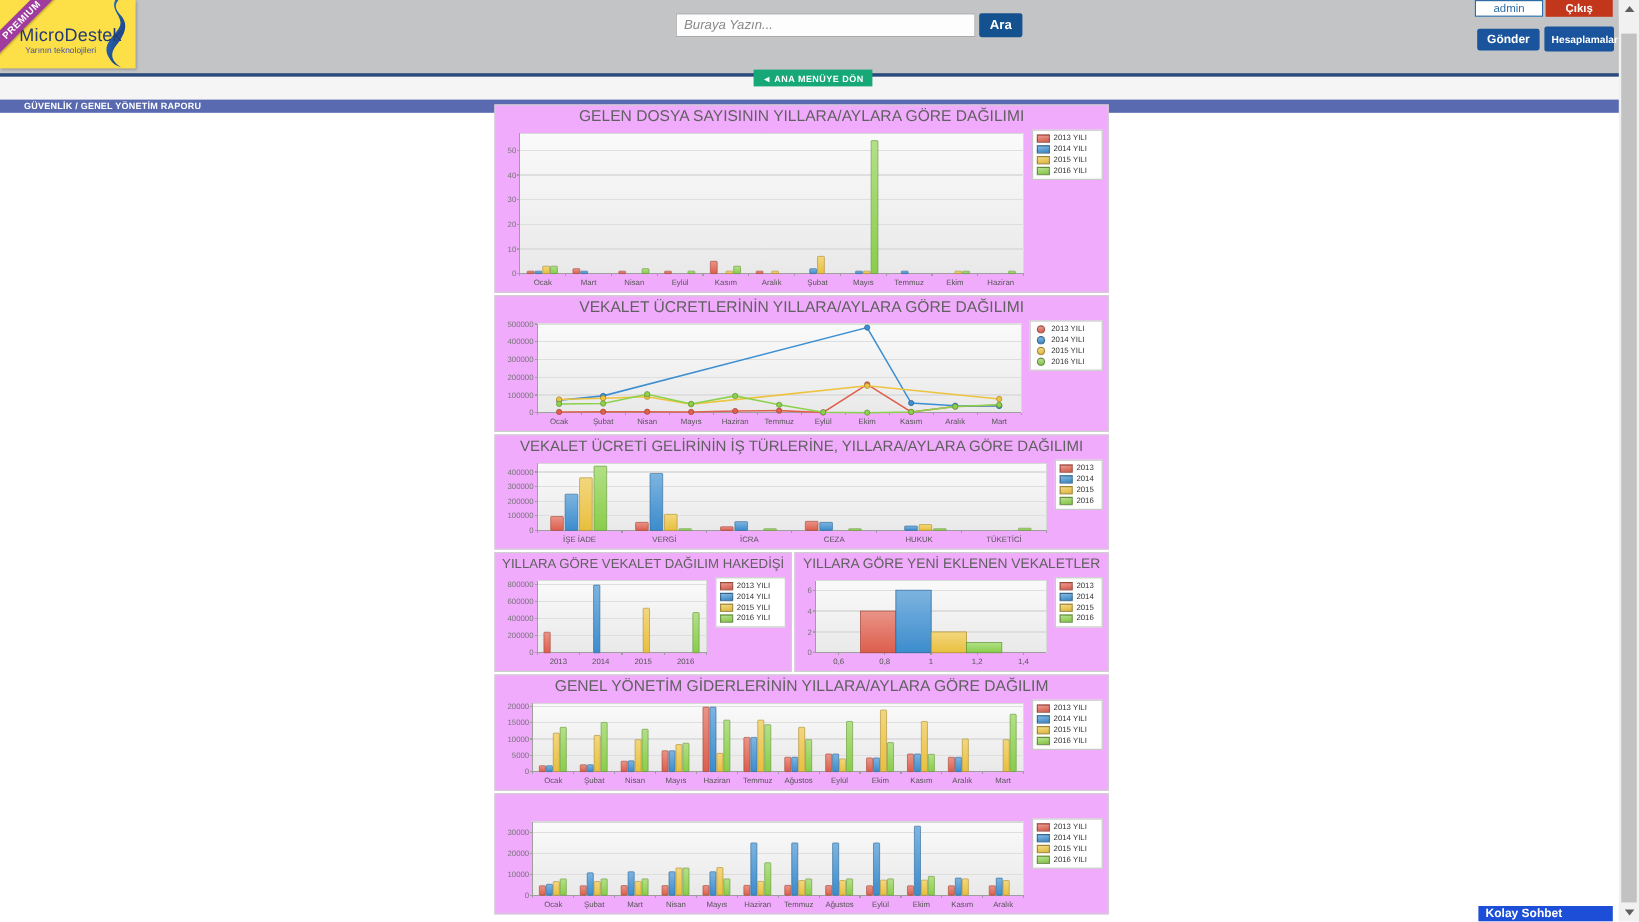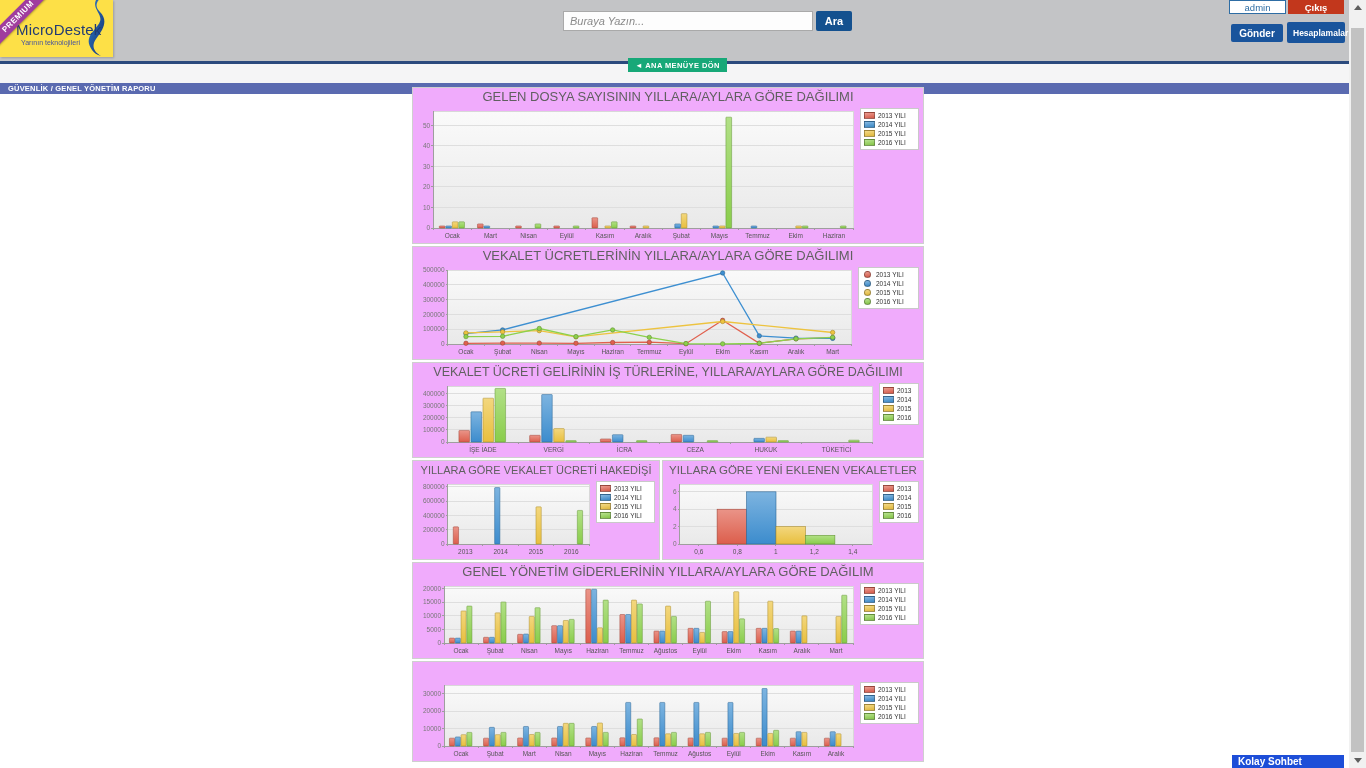--- a/index.html
+++ b/index.html
@@ -4,21 +4,21 @@
 <style>
   html,body{margin:0;padding:0;}
   body{width:1366px;height:768px;overflow:hidden;position:relative;background:#fff;
        font-family:"Liberation Sans",sans-serif;}
 
   
   .header{position:absolute;left:0;top:0;width:1366px;height:61px;background:#c3c4c6;
           border-bottom:3px solid #2b4a7d;}
   .subbar{position:absolute;left:0;top:64px;width:1366px;height:19px;background:#f5f5f6;}
   .breadcrumb{position:absolute;left:0;top:83px;width:1366px;height:11px;background:#5a6ab0;
-              color:#fff;font-size:7.5px;font-weight:bold;line-height:11px;padding-left:8px;
+              color:#fff;font-size:7.5px;font-weight:bold;line-height:11px;padding-left:20px;
               box-sizing:border-box;letter-spacing:.2px;}
 
   .logo{position:absolute;left:0;top:0;width:113px;height:57px;background:#fde047;overflow:hidden;
         box-shadow:1px 1px 2px rgba(0,0,0,.2);}
   .brand{position:absolute;left:16px;top:21px;font-size:15px;color:#233b73;letter-spacing:.2px;}
   .tagline{position:absolute;left:21px;top:39px;font-size:7px;color:#46539e;}
   .ribbon{position:absolute;left:-30px;top:10px;width:96px;transform:rotate(-45deg);
           background:#a03c9e;color:#fff;font-size:8px;font-weight:bold;text-align:center;
           padding:2px 0;letter-spacing:.5px;box-shadow:0 1px 2px rgba(0,0,0,.3);}
   .swirl{position:absolute;right:2px;top:-2px;}
@@ -424,21 +424,21 @@
         <rect x="347.90000000000003" y="55.130434782608695" width="10.581706666666669" height="4.869565217391305" fill="url(#sg9)" stroke="#ab8c2d" stroke-width="0.5" rx="0.6"></rect>
         <rect x="76.99133333333333" y="6.434782608695649" width="10.581706666666669" height="53.56521739130435" fill="url(#sg10)" stroke="#659637" stroke-width="0.5" rx="0.6"></rect>
         <rect x="147.72466666666668" y="58.6" width="10.581706666666669" height="1.4" fill="url(#sg10)" stroke="#659637" stroke-width="0.5" rx="0.6"></rect>
         <rect x="218.458" y="58.6" width="10.581706666666669" height="1.4" fill="url(#sg10)" stroke="#659637" stroke-width="0.5" rx="0.6"></rect>
         <rect x="289.1913333333333" y="58.6" width="10.581706666666669" height="1.4" fill="url(#sg10)" stroke="#659637" stroke-width="0.5" rx="0.6"></rect>
         <rect x="359.9246666666667" y="58.6" width="10.581706666666669" height="1.4" fill="url(#sg10)" stroke="#659637" stroke-width="0.5" rx="0.6"></rect>
         <rect x="430.6580000000001" y="58.17391304347826" width="10.581706666666669" height="1.826086956521739" fill="url(#sg10)" stroke="#659637" stroke-width="0.5" rx="0.6"></rect>
       </svg></div>
 </div>
 <div id="p-c4a" class="panel">
-  <div class="ptitle">YILLARA GÖRE VEKALET ÜCRETİ HAKEDİŞİ</div>
+  <div class="ptitle">YILLARA GÖRE VEKALET DAĞILIM HAKEDİŞİ</div>
   <div class="legend" id="lg-c4a" style="width: 59px;">
       <div class="lrow">
         <span class="lswatch" style="background: linear-gradient(170deg, rgb(236, 156, 145), rgb(211, 90, 73));"></span>
         <span class="llabel">2013 YILI</span>
       </div>
       <div class="lrow">
         <span class="lswatch" style="background: linear-gradient(170deg, rgb(135, 186, 226), rgb(57, 134, 196));"></span>
         <span class="llabel">2014 YILI</span>
       </div>
       <div class="lrow">

